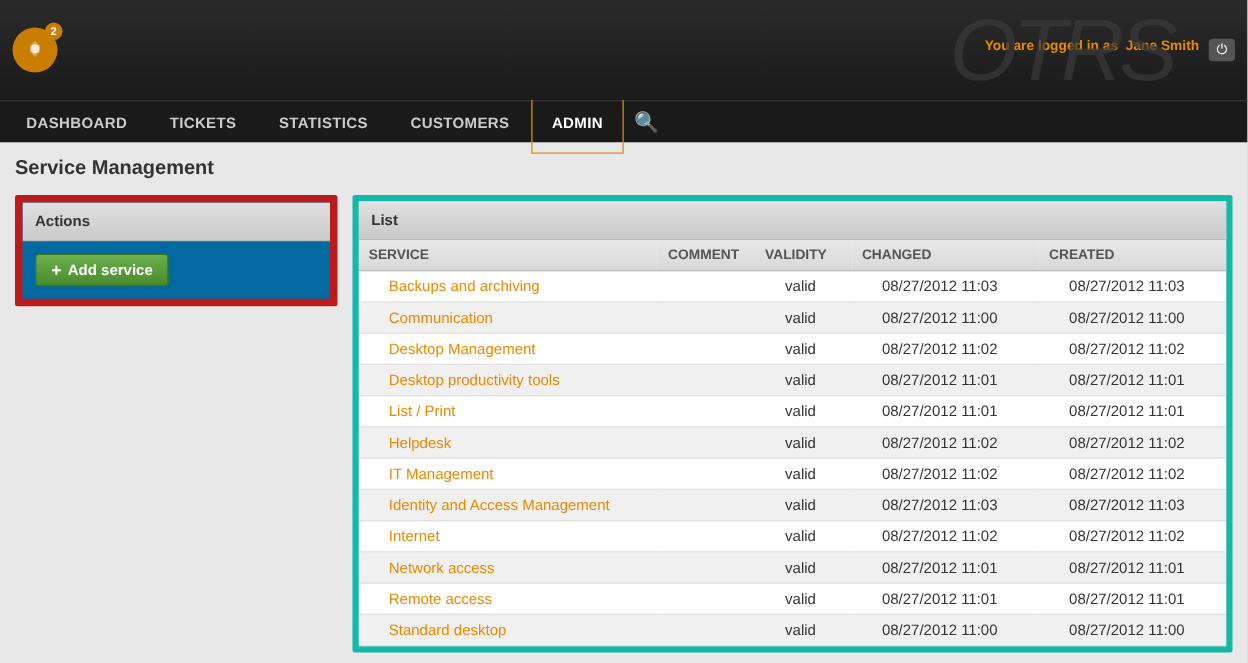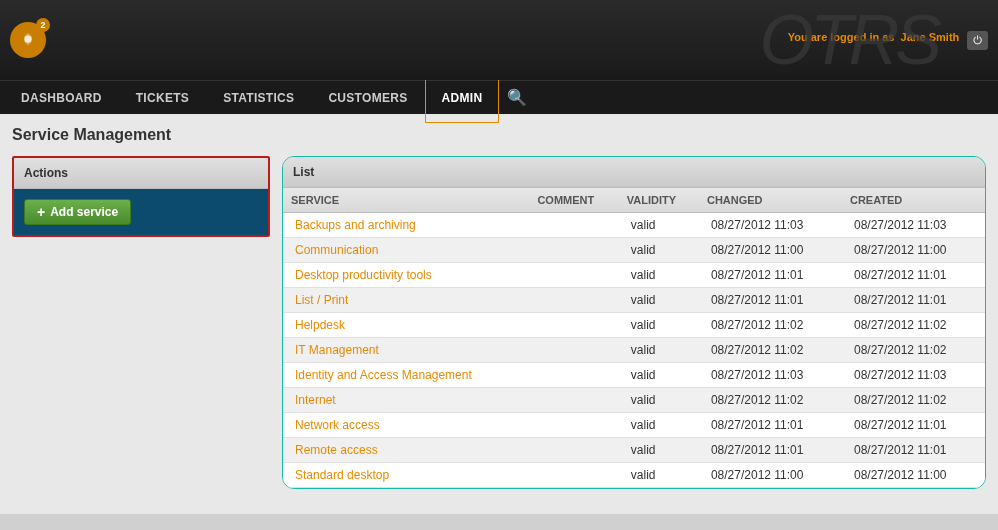--- a/index.html
+++ b/index.html
@@ -145,22 +145,22 @@
       display: flex;
       gap: 12px;
     }
 
     
     .sidebar {
       width: 258px;
       flex-shrink: 0;
     }
     .sidebar-section {
-      background: #0c4a6e;
-      border: 2px solid #b91c1c;
+      background: #0369a1;
+      border: 6px solid #b91c1c;
       border-radius: 2px;
       overflow: hidden;
     }
     .sidebar-section-header {
       background: linear-gradient(180deg, #e0e0e0 0%, #cacaca 100%);
       padding: 8px 10px;
       font-weight: bold;
       font-size: 12px;
       color: #333;
       border-bottom: 1px solid #bbb;
@@ -184,22 +184,22 @@
     .btn-plus {
       font-size: 14px;
       font-weight: bold;
       line-height: 1;
     }
 
     
     .list-panel {
       flex: 1;
       background: #f5f5f5;
-      border: 1px solid #14b8a6;
-      border-radius: 12px;
+      border: 5px solid #14b8a6;
+      border-radius: 2px;
       overflow: hidden;
     }
     .list-panel-header {
       background: linear-gradient(180deg, #e0e0e0 0%, #cacaca 100%);
       padding: 8px 10px;
       font-weight: bold;
       font-size: 12px;
       color: #333;
       border-bottom: 1px solid #bbb;
     }
@@ -222,21 +222,21 @@
     .list-table tbody tr {
       border-bottom: 1px solid #e0e0e0;
     }
     .list-table tbody tr:nth-child(odd) {
       background: #fff;
     }
     .list-table tbody tr:nth-child(even) {
       background: #f0f0f0;
     }
     .list-table td {
-      padding: 5px 12px;
+      padding: 5px 24px;
       font-size: 12px;
       color: #333;
     }
     .service-link {
       color: #e88a00;
       cursor: pointer;
       text-decoration: none;
     }
   </style>
 </head>
@@ -311,20 +311,27 @@
               <td>08/27/2012 11:03</td>
             </tr>
             <tr>
               <td><a class="service-link">Communication</a></td>
               <td></td>
               <td>valid</td>
               <td>08/27/2012 11:00</td>
               <td>08/27/2012 11:00</td>
             </tr>
             <tr>
+              <td><a class="service-link">Desktop Management</a></td>
+              <td></td>
+              <td>valid</td>
+              <td>08/27/2012 11:02</td>
+              <td>08/27/2012 11:02</td>
+            </tr>
+            <tr>
               <td><a class="service-link">Desktop productivity tools</a></td>
               <td></td>
               <td>valid</td>
               <td>08/27/2012 11:01</td>
               <td>08/27/2012 11:01</td>
             </tr>
             <tr>
               <td><a class="service-link">List / Print</a></td>
               <td></td>
               <td>valid</td>

